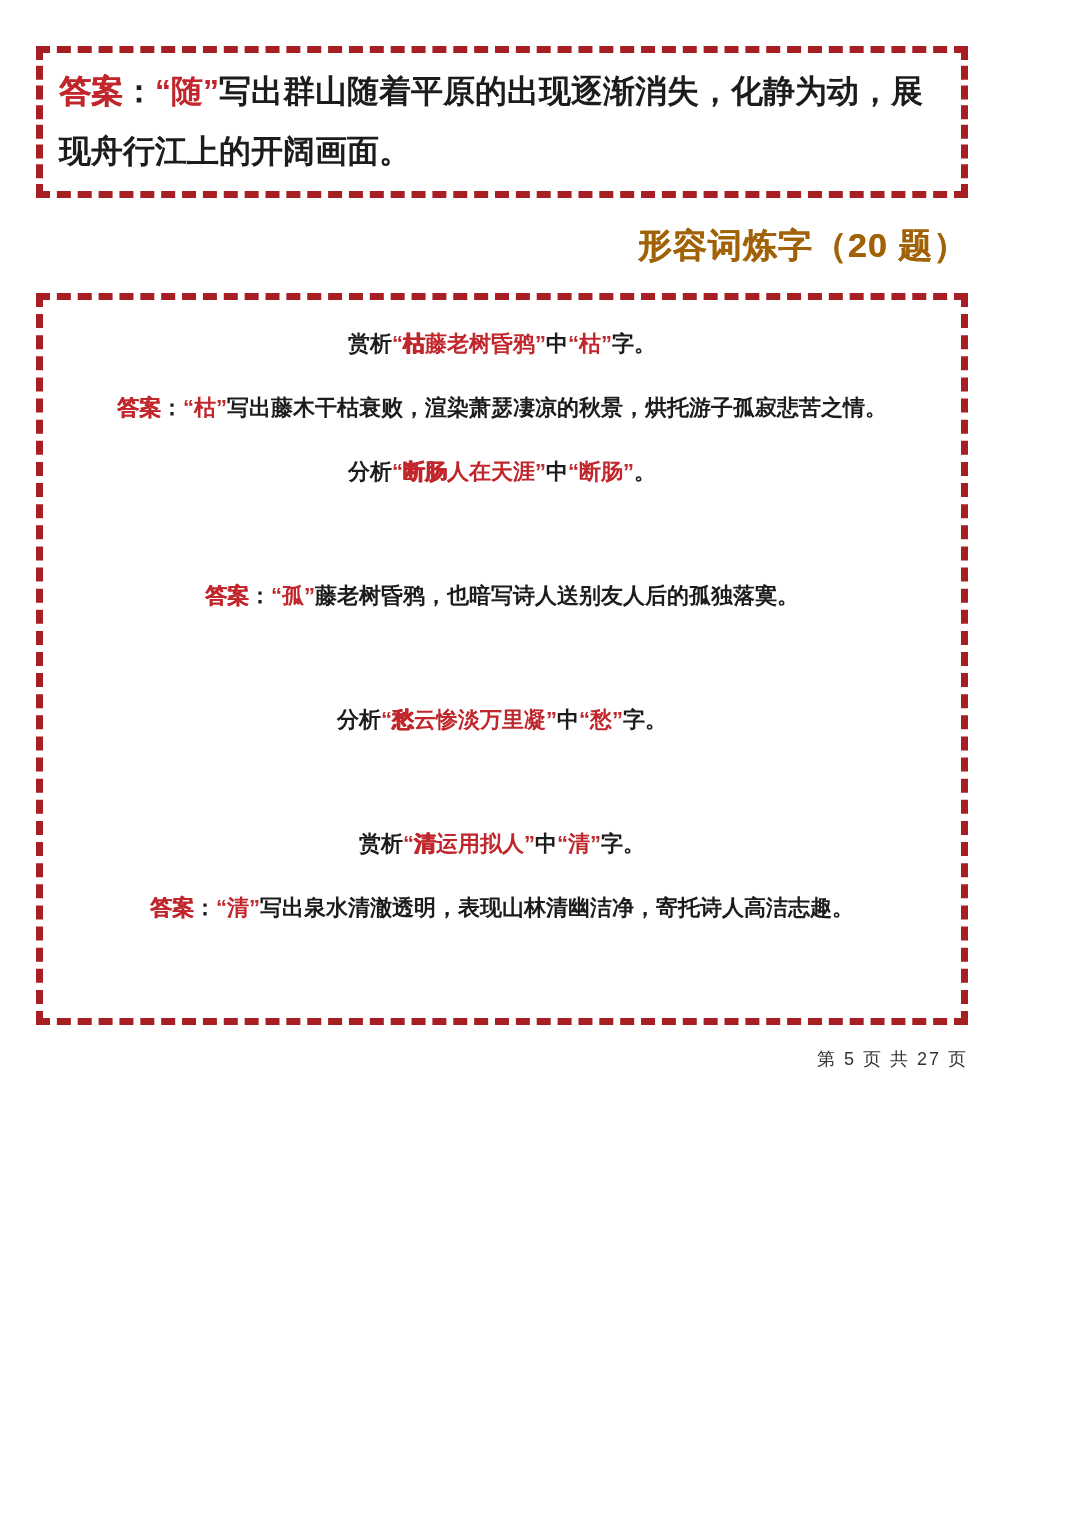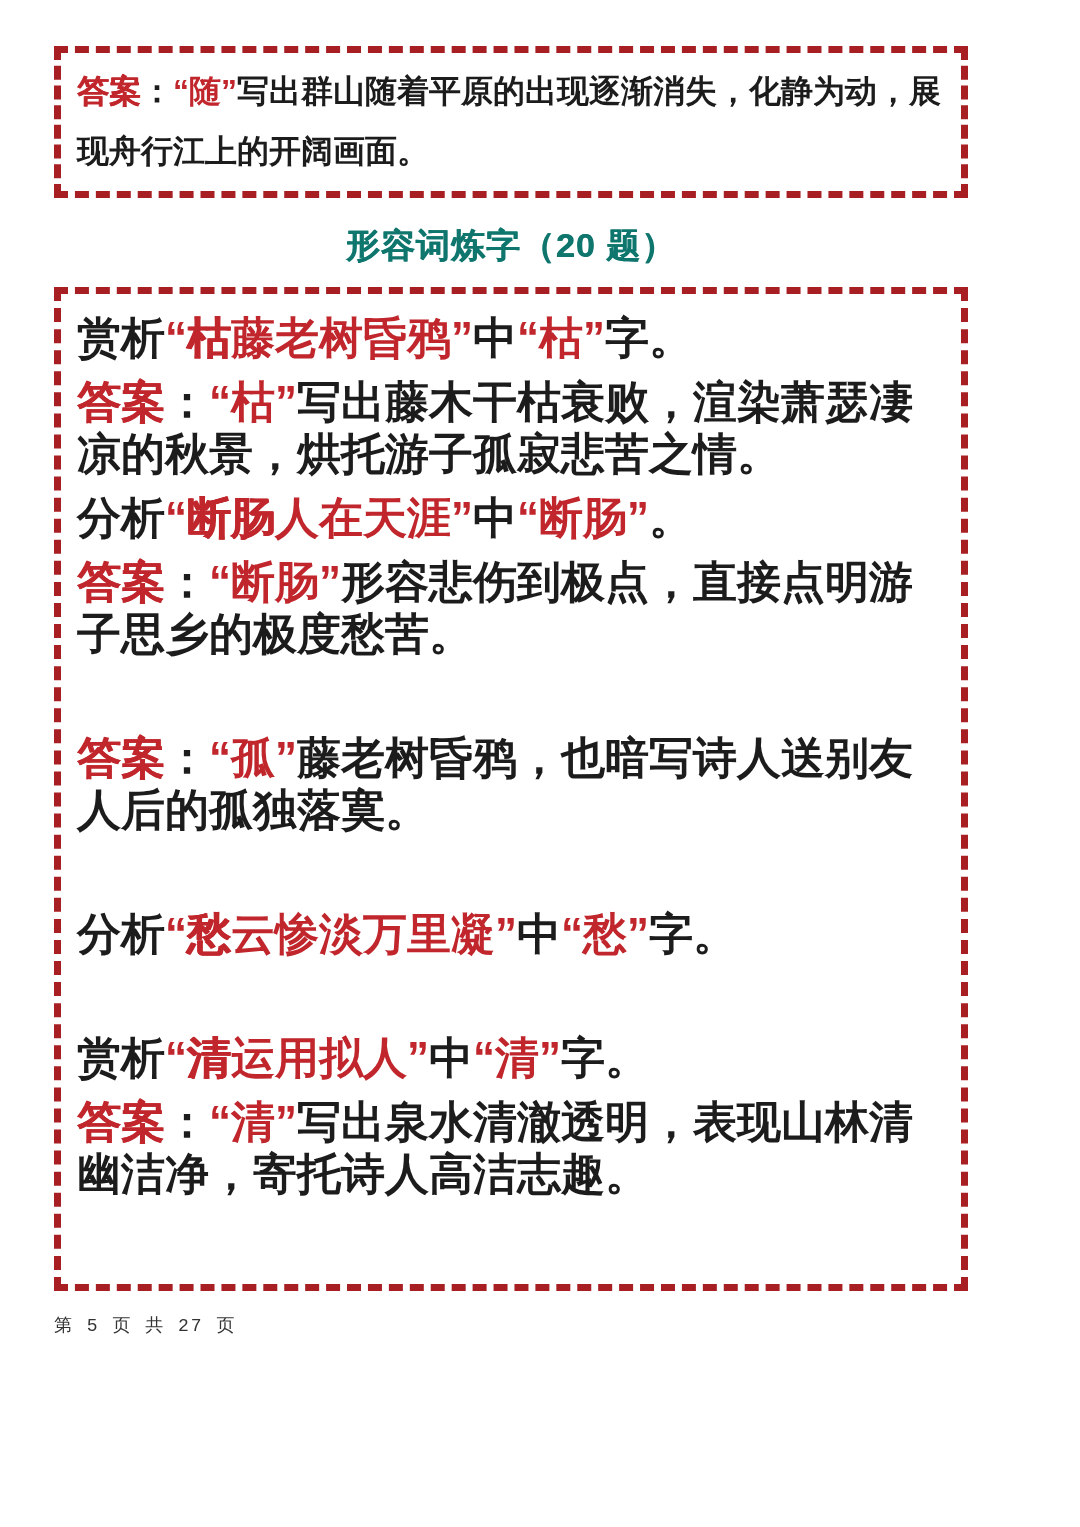--- a/index.html
+++ b/index.html
@@ -16,73 +16,74 @@
     background: var(--page-bg);
   }
   body {
     width: 1080px;
     min-height: 1527px;
     font-family: "Liberation Sans", "DejaVu Sans", sans-serif;
   }
   .page {
     width: 1004px;
     min-height: 1527px;
-    padding: 46px 36px 0 54px;
+    padding: 46px 36px 0 36px;
   }
   .box {
     border: 7px dashed var(--border-red);
     background: var(--page-bg);
   }
   .top-box {
     padding: 8px 16px 10px 16px;
   }
   .top-box p {
     margin: 0;
     font-size: 32px;
     line-height: 60px;
     font-weight: 700;
     color: var(--text-black);
   }
   .section-title {
-    text-align: center;
+    text-align: right;
     font-size: 34px;
     line-height: 42px;
     font-weight: 800;
-    color: #0f766e;
+    color: #a16207;
     letter-spacing: 1px;
-    margin: 26px 0 21px 0;
+    margin: 26px 0 27px 0;
     text-shadow: 0.6px 0 currentColor;
   }
   .main-box {
     padding: 6px 16px 12px 16px;
   }
   .main-box p {
-    font-size: 44px;
+    font-size: 22px;
     line-height: 52px;
     font-weight: 700;
     color: var(--text-black);
     margin: 12px 0;
+    text-align: center;
   }
   .main-box p.spacer {
     height: 48px;
     margin: 12px 0;
   }
   .s-black { color: var(--text-black); }
   .s-red   { color: var(--accent-red); }
   .s-label {
     color: var(--accent-red);
     text-shadow: 0.7px 0 currentColor;
   }
   .s-kw {
     color: var(--accent-red);
     text-shadow: 0.7px 0 currentColor, -0.4px 0 currentColor;
   }
   .footer {
-    text-align: left;
-    font-family: Liberation Mono, monospace;
+    text-align: right;
+    font-family: Liberation Sans, sans-serif;
     font-size: 18px;
     color: var(--footer-gray);
     letter-spacing: 2px;
     margin: 22px 0 18px 0;
   }
 </style>
 </head>
 <body>
 
 <div class="page">
@@ -90,21 +91,20 @@
   <div class="box top-box" id="topBox">
       <p class="answer"><span class="s-label">答案</span><span class="s-black">：</span><span class="s-red">“随”</span><span class="s-black">写出群山随着平原的出现逐渐消失，化静为动，展现舟行江上的开阔画面。</span></p>
     </div>
 
   <h1 class="section-title">形容词炼字（20 题）</h1>
 
   <div class="box main-box" id="mainBox">
       <p class="question"><span class="s-black">赏析</span><span class="s-red">“</span><span class="s-kw">枯</span><span class="s-red">藤老树昏鸦”</span><span class="s-black">中</span><span class="s-red">“枯”</span><span class="s-black">字。</span></p>
       <p class="answer"><span class="s-label">答案</span><span class="s-black">：</span><span class="s-red">“枯”</span><span class="s-black">写出藤木干枯衰败，渲染萧瑟凄凉的秋景，烘托游子孤寂悲苦之情。</span></p>
       <p class="question"><span class="s-black">分析</span><span class="s-red">“</span><span class="s-kw">断肠</span><span class="s-red">人在天涯”</span><span class="s-black">中</span><span class="s-red">“断肠”</span><span class="s-black">。</span></p>
-      <p class="answer"><span class="s-label">答案</span><span class="s-black">：</span><span class="s-red">“断肠”</span><span class="s-black">形容悲伤到极点，直接点明游子思乡的极度愁苦。</span></p>
       <p class="spacer"></p>
       <p class="answer"><span class="s-label">答案</span><span class="s-black">：</span><span class="s-red">“孤”</span><span class="s-black">藤老树昏鸦，也暗写诗人送别友人后的孤独落寞。</span></p>
       <p class="spacer"></p>
       <p class="question"><span class="s-black">分析</span><span class="s-red">“</span><span class="s-kw">愁</span><span class="s-red">云惨淡万里凝”</span><span class="s-black">中</span><span class="s-red">“愁”</span><span class="s-black">字。</span></p>
       <p class="spacer"></p>
       <p class="question"><span class="s-black">赏析</span><span class="s-red">“</span><span class="s-kw">清</span><span class="s-red">运用拟人”</span><span class="s-black">中</span><span class="s-red">“清”</span><span class="s-black">字。</span></p>
       <p class="answer"><span class="s-label">答案</span><span class="s-black">：</span><span class="s-red">“清”</span><span class="s-black">写出泉水清澈透明，表现山林清幽洁净，寄托诗人高洁志趣。</span></p>
       <p class="spacer"></p>
     </div>
 

